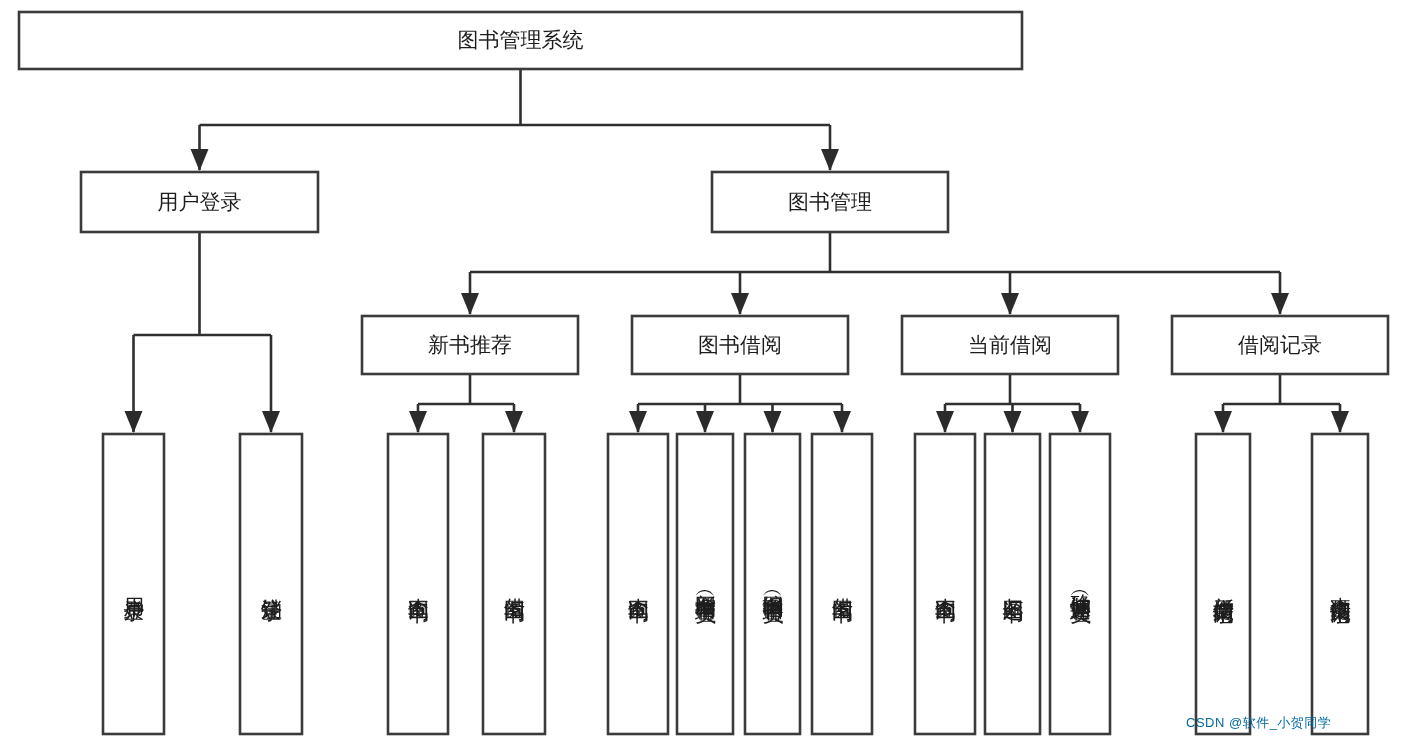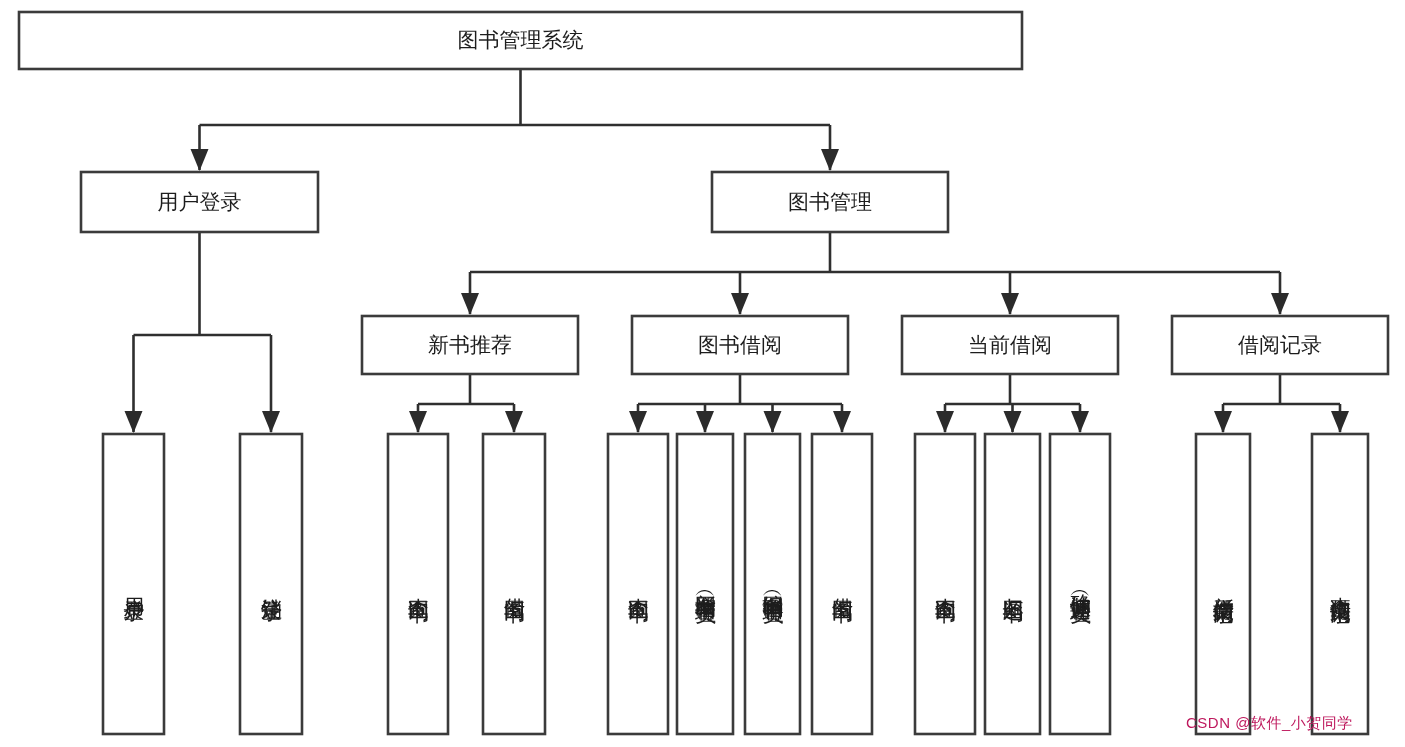--- a/index.html
+++ b/index.html
@@ -67,22 +67,22 @@
     color: #1d1d1d;
     letter-spacing: 1.5px;
     text-align: center;
     white-space: nowrap;
   }
   .watermark {
     position: absolute;
     left: 1186px;
     top: 714px;
     font-family: "Liberation Sans", "DejaVu Sans", sans-serif;
-    font-size: 15px;
-    color: #be185d;
+    font-size: 13px;
+    color: #0369a1;
     letter-spacing: 0.5px;
     white-space: nowrap;
     user-select: none;
   }
 </style>
 </head>
 <body>
 
 <div id="diagram-root">
 

